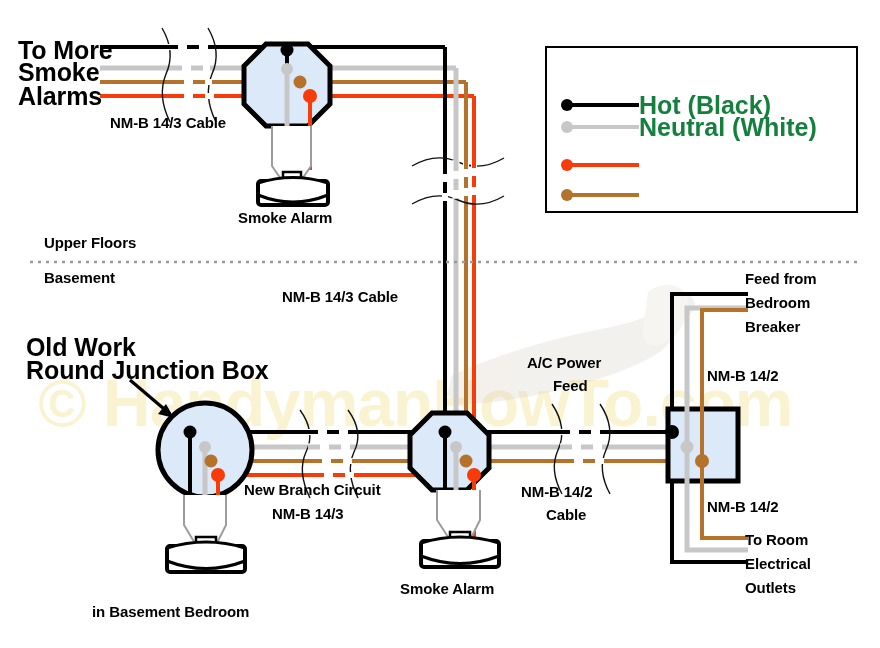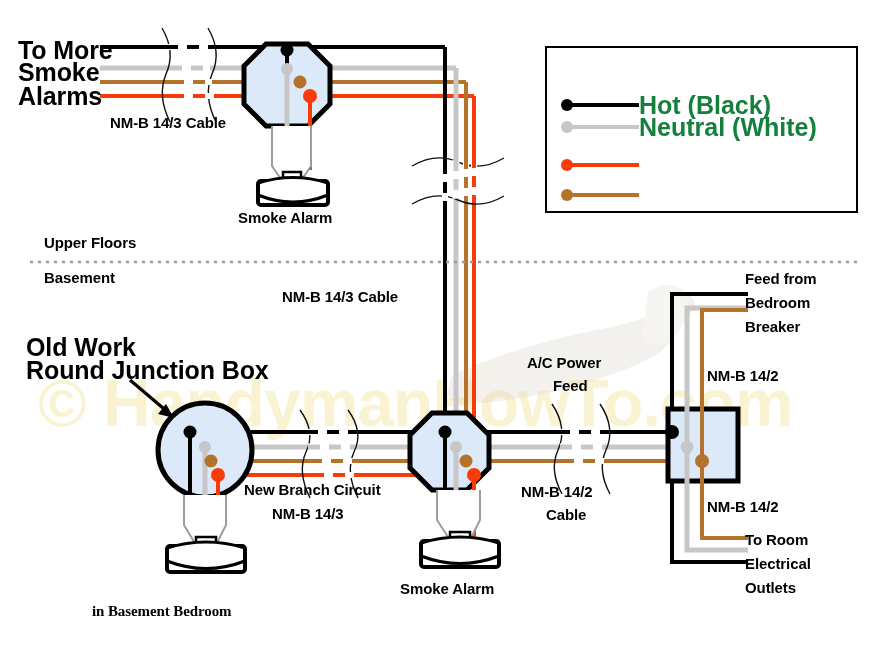--- a/index.html
+++ b/index.html
@@ -293,21 +293,21 @@
   <div class="lbl t19" style="left:44px; top:269px;">Basement</div>
 
   <div class="lbl t19" style="left:282px; top:288px;">NM-B 14/3 Cable</div>
 
   <div class="lbl t20 red" style="left:26px; top:333px;">Old Work</div>
   <div class="lbl t20 red" style="left:26px; top:356px;">Round Junction Box</div>
 
   <div class="lbl t19 red" style="left:244px; top:481px;">New Branch Circuit</div>
   <div class="lbl t19 red" style="left:272px; top:505px;">NM-B 14/3</div>
 
-  <div class="lbl t19 red" style="left:92px; top:603px;font-family:Liberation Serif, serif;">in Basement Bedroom</div>
+  <div class="lbl t19 red" style="left:92px; top:603px;">in Basement Bedroom</div>
 
   <div class="lbl t19" style="left:400px; top:580px;">Smoke Alarm</div>
 
   <div class="lbl t19" style="left:521px; top:483px;">NM-B 14/2</div>
   <div class="lbl t19" style="left:546px; top:506px;">Cable</div>
 
   <div class="lbl t19" style="left:527px; top:354px;">A/C Power</div>
   <div class="lbl t19" style="left:553px; top:377px;">Feed</div>
 
   <div class="lbl t19" style="left:745px; top:270px;">Feed from</div>

